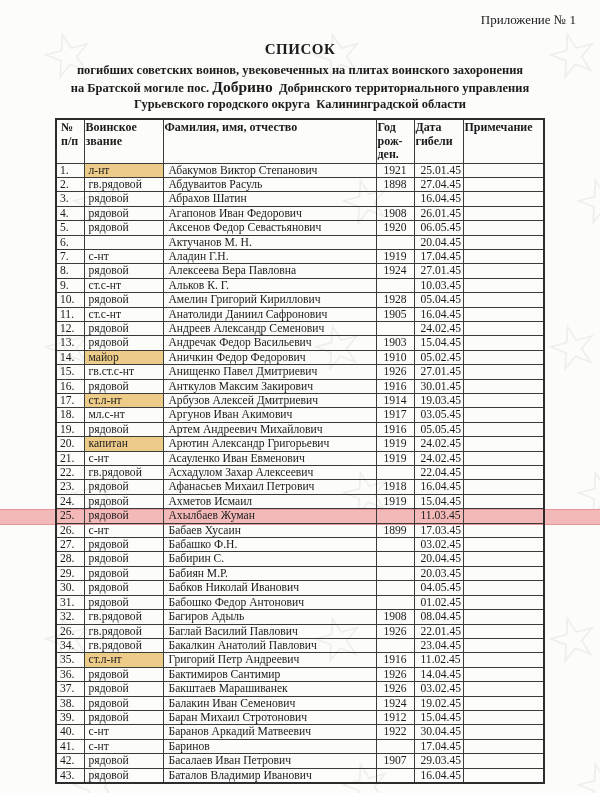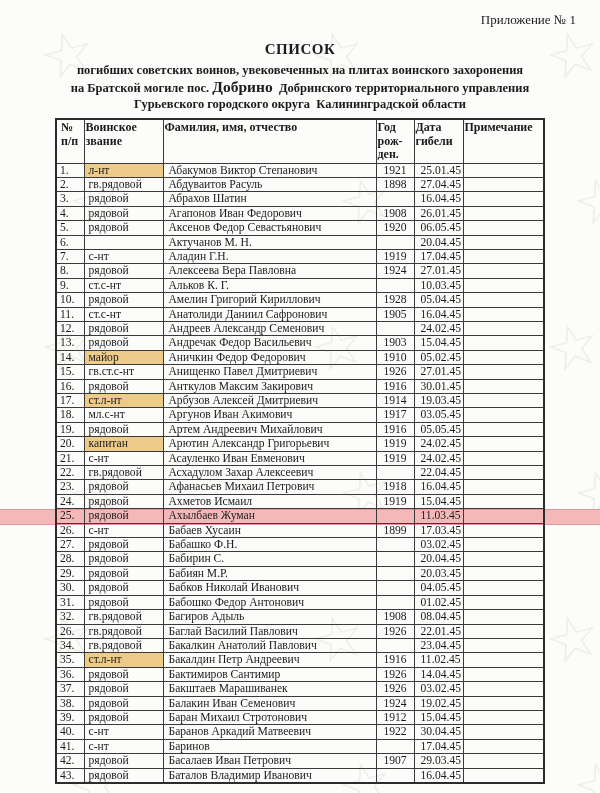--- a/index.html
+++ b/index.html
@@ -391,21 +391,21 @@
           <td class="c-num">34.</td>
           <td class="c-rank">гв.рядовой</td>
           <td class="c-name">Бакалкин Анатолий Павлович</td>
           <td class="c-born"></td>
           <td class="c-died">23.04.45</td>
           <td class="c-note"></td>
         </tr>
         <tr>
           <td class="c-num">35.</td>
           <td class="c-rank rank-hl">ст.л-нт</td>
-          <td class="c-name">Бакалдин Петр Андреевич</td>
+          <td class="c-name">Григорий Петр Андреевич</td>
           <td class="c-born">1916</td>
           <td class="c-died">11.02.45</td>
           <td class="c-note"></td>
         </tr>
         <tr>
           <td class="c-num">36.</td>
           <td class="c-rank">рядовой</td>
           <td class="c-name">Бактимиров Сантимир</td>
           <td class="c-born">1926</td>
           <td class="c-died">14.04.45</td>

